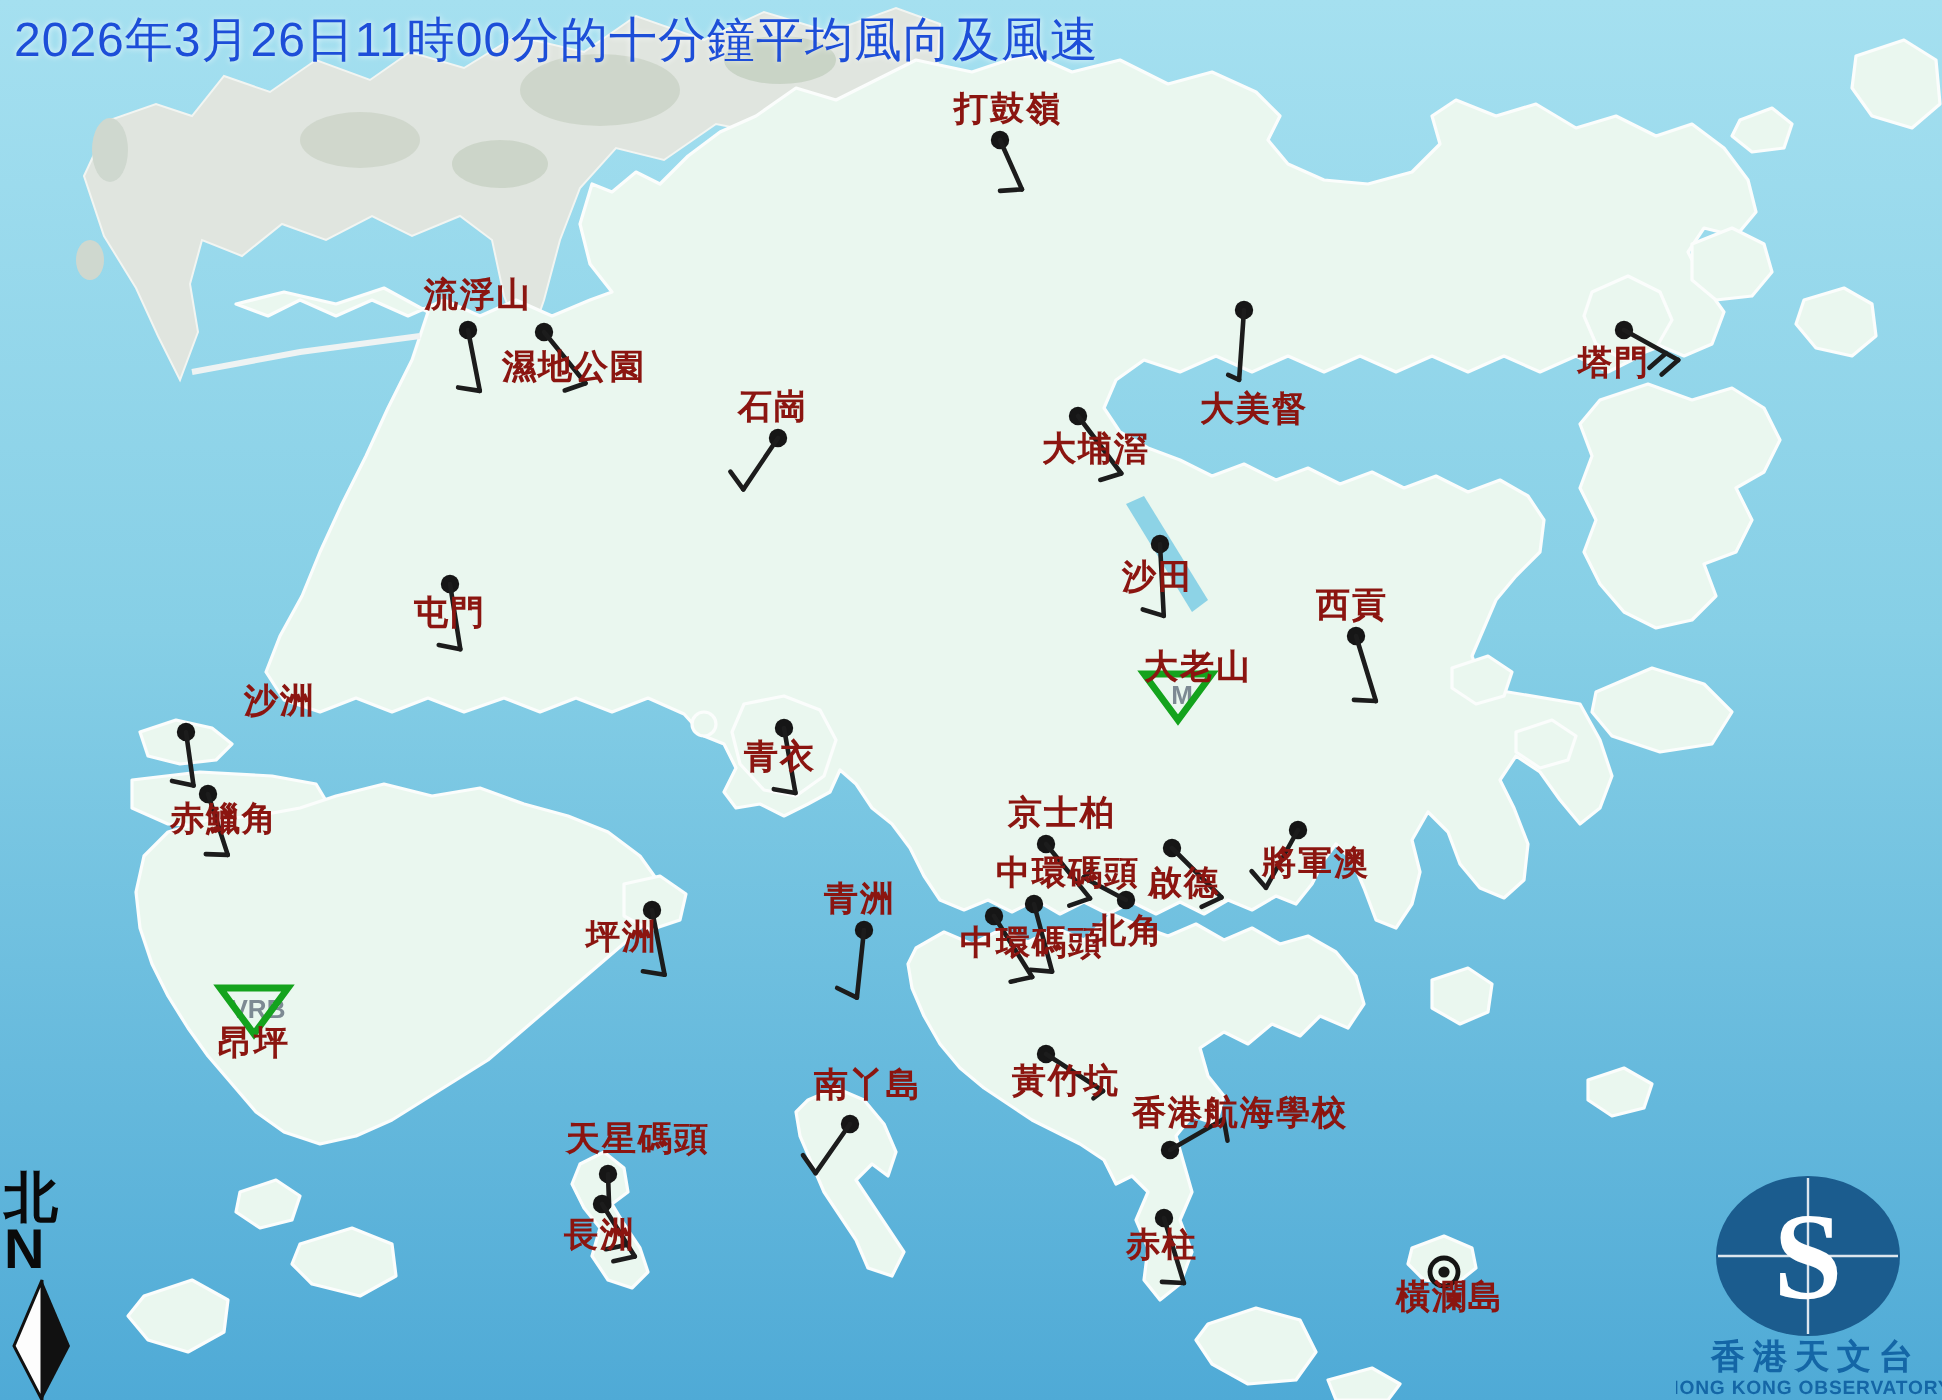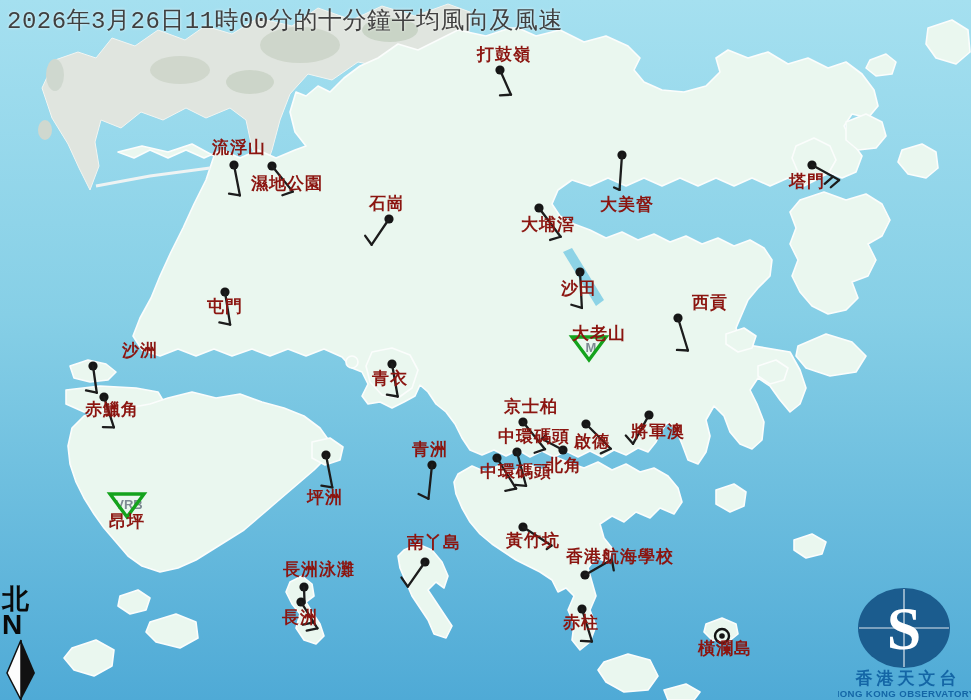--- a/index.html
+++ b/index.html
@@ -1,20 +1,20 @@
 <!DOCTYPE html>
 <html><head>
 <meta charset="utf-8">
 <style>
   html,body{margin:0;padding:0;}
   body{width:971px;height:700px;overflow:hidden;font-family:"Liberation Sans",sans-serif;}
   .stage{position:relative;width:971px;height:700px;background:#79cae2;}
   .stage svg.map{position:absolute;left:0;top:0;}
-  .title{position:absolute;left:7px;top:4px;font-family:Liberation Mono, monospace;
-         font-size:24px;color:#404040;letter-spacing:0.5px;white-space:nowrap;
+  .title{position:absolute;left:7px;top:4px;font-family:Liberation Sans, sans-serif;
+         font-size:24px;color:#1d4ed8;letter-spacing:0.5px;white-space:nowrap;
          text-shadow:0 0 3px rgba(255,255,255,.8);}
   .station-label{position:absolute;font-family:"Liberation Serif","DejaVu Serif",serif;
          font-weight:bold;font-size:17px;line-height:1.05;color:#8b1510;
          letter-spacing:1px;white-space:nowrap;}
   .dot{fill:#161616;}
   .staff{stroke:#1c1c1c;stroke-width:2.3;stroke-linecap:round;fill:none;}
   .sym-tri{fill:none;stroke:#14a31d;stroke-width:3.4;stroke-linejoin:miter;}
   .sym-txt{fill:#7d8a93;font-family:"Liberation Sans",sans-serif;font-weight:bold;font-size:13px;}
   .sym-ring{fill:none;stroke:#141414;stroke-width:2.4;}
   .compass{position:absolute;left:2px;top:586px;width:40px;color:#0a0a0a;}
@@ -218,39 +218,39 @@
 
   <div id="station-labels">
       <div class="station-label" style="left: 477px; top: 46px;">打鼓嶺</div>
       <div class="station-label" style="left: 212px; top: 139px;">流浮山</div>
       <div class="station-label" style="left: 251px; top: 175px;">濕地公園</div>
       <div class="station-label" style="left: 369px; top: 195px;">石崗</div>
       <div class="station-label" style="left: 600px; top: 160px; margin-top: 36px;">大美督</div>
       <div class="station-label" style="left: 789px; top: 173px;">塔門</div>
       <div class="station-label" style="left: 521px; top: 216px;">大埔滘</div>
       <div class="station-label" style="left: 561px; top: 280px;">沙田</div>
-      <div class="station-label" style="left: 658px; top: 294px; margin-left: 34px;">西貢</div>
+      <div class="station-label" style="left: 658px; top: 294px;">西貢</div>
       <div class="station-label" style="left: 207px; top: 298px;">屯門</div>
       <div class="station-label" style="left: 74px; top: 342px; margin-left: 48px;">沙洲</div>
       <div class="station-label" style="left: 85px; top: 401px;">赤鱲角</div>
       <div class="station-label" style="left: 372px; top: 370px;">青衣</div>
       <div class="station-label" style="left: 572px; top: 325px;">大老山</div>
       <div class="station-label" style="left: 504px; top: 398px;">京士柏</div>
       <div class="station-label" style="left: 574px; top: 401px; margin-top: 32px;">啟德</div>
       <div class="station-label" style="left: 631px; top: 423px;">將軍澳</div>
       <div class="station-label" style="left: 498px; top: 428px;">中環碼頭</div>
       <div class="station-label" style="left: 546px; top: 457px;">北角</div>
       <div class="station-label" style="left: 480px; top: 463px;">中環碼頭</div>
-      <div class="station-label" style="left: 307px; top: 460px; margin-top: 29px;">坪洲</div>
+      <div class="station-label" style="left: 293px; top: 460px;">坪洲</div>
       <div class="station-label" style="left: 412px; top: 441px;">青洲</div>
       <div class="station-label" style="left: 109px; top: 513px;">昂坪</div>
       <div class="station-label" style="left: 407px; top: 534px;">南丫島</div>
       <div class="station-label" style="left: 506px; top: 532px;">黃竹坑</div>
       <div class="station-label" style="left: 566px; top: 548px;">香港航海學校</div>
-      <div class="station-label" style="left: 283px; top: 561px;">長洲泳灘</div>
+      <div class="station-label" style="left: 283px; top: 561px;">天星碼頭</div>
       <div class="station-label" style="left: 282px; top: 609px;">長洲</div>
       <div class="station-label" style="left: 563px; top: 614px;">赤柱</div>
       <div class="station-label" style="left: 698px; top: 640px;">橫瀾島</div>
     </div>
 
   <div class="title">2026年3月26日11時00分的十分鐘平均風向及風速</div>
 
   <div class="compass">
     <div class="hanzi">北</div>
     <div class="letter">N</div>

